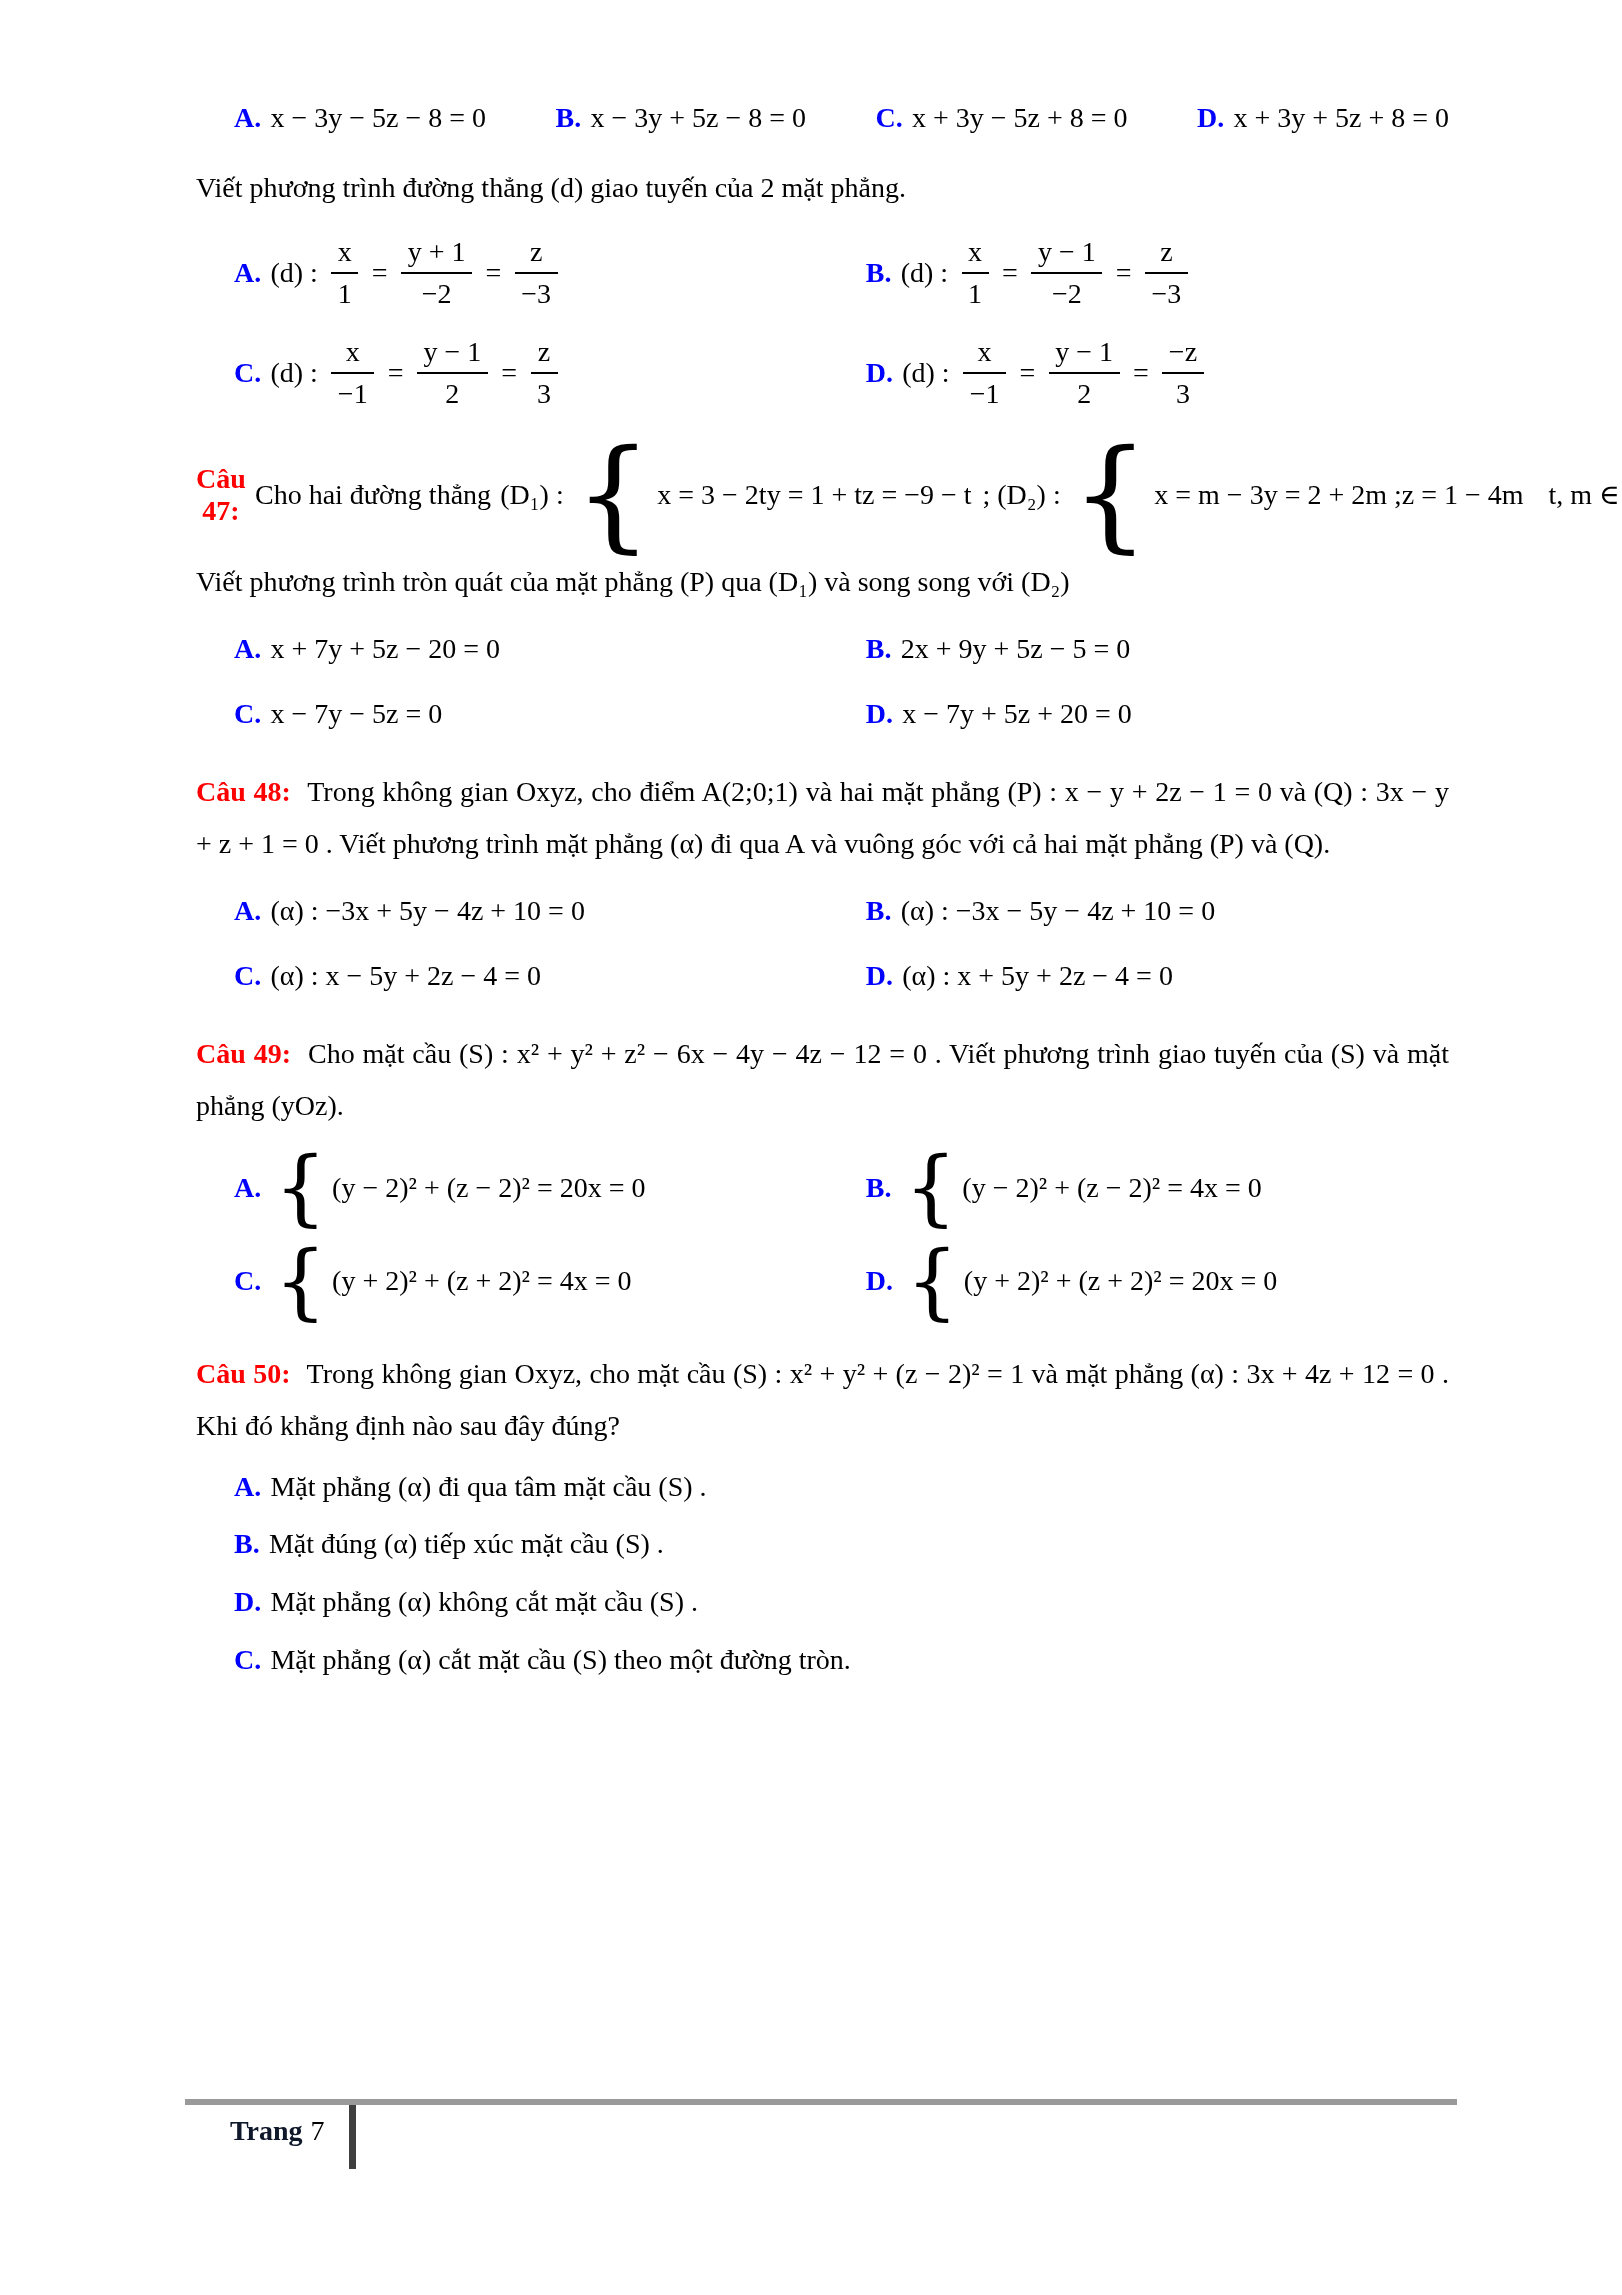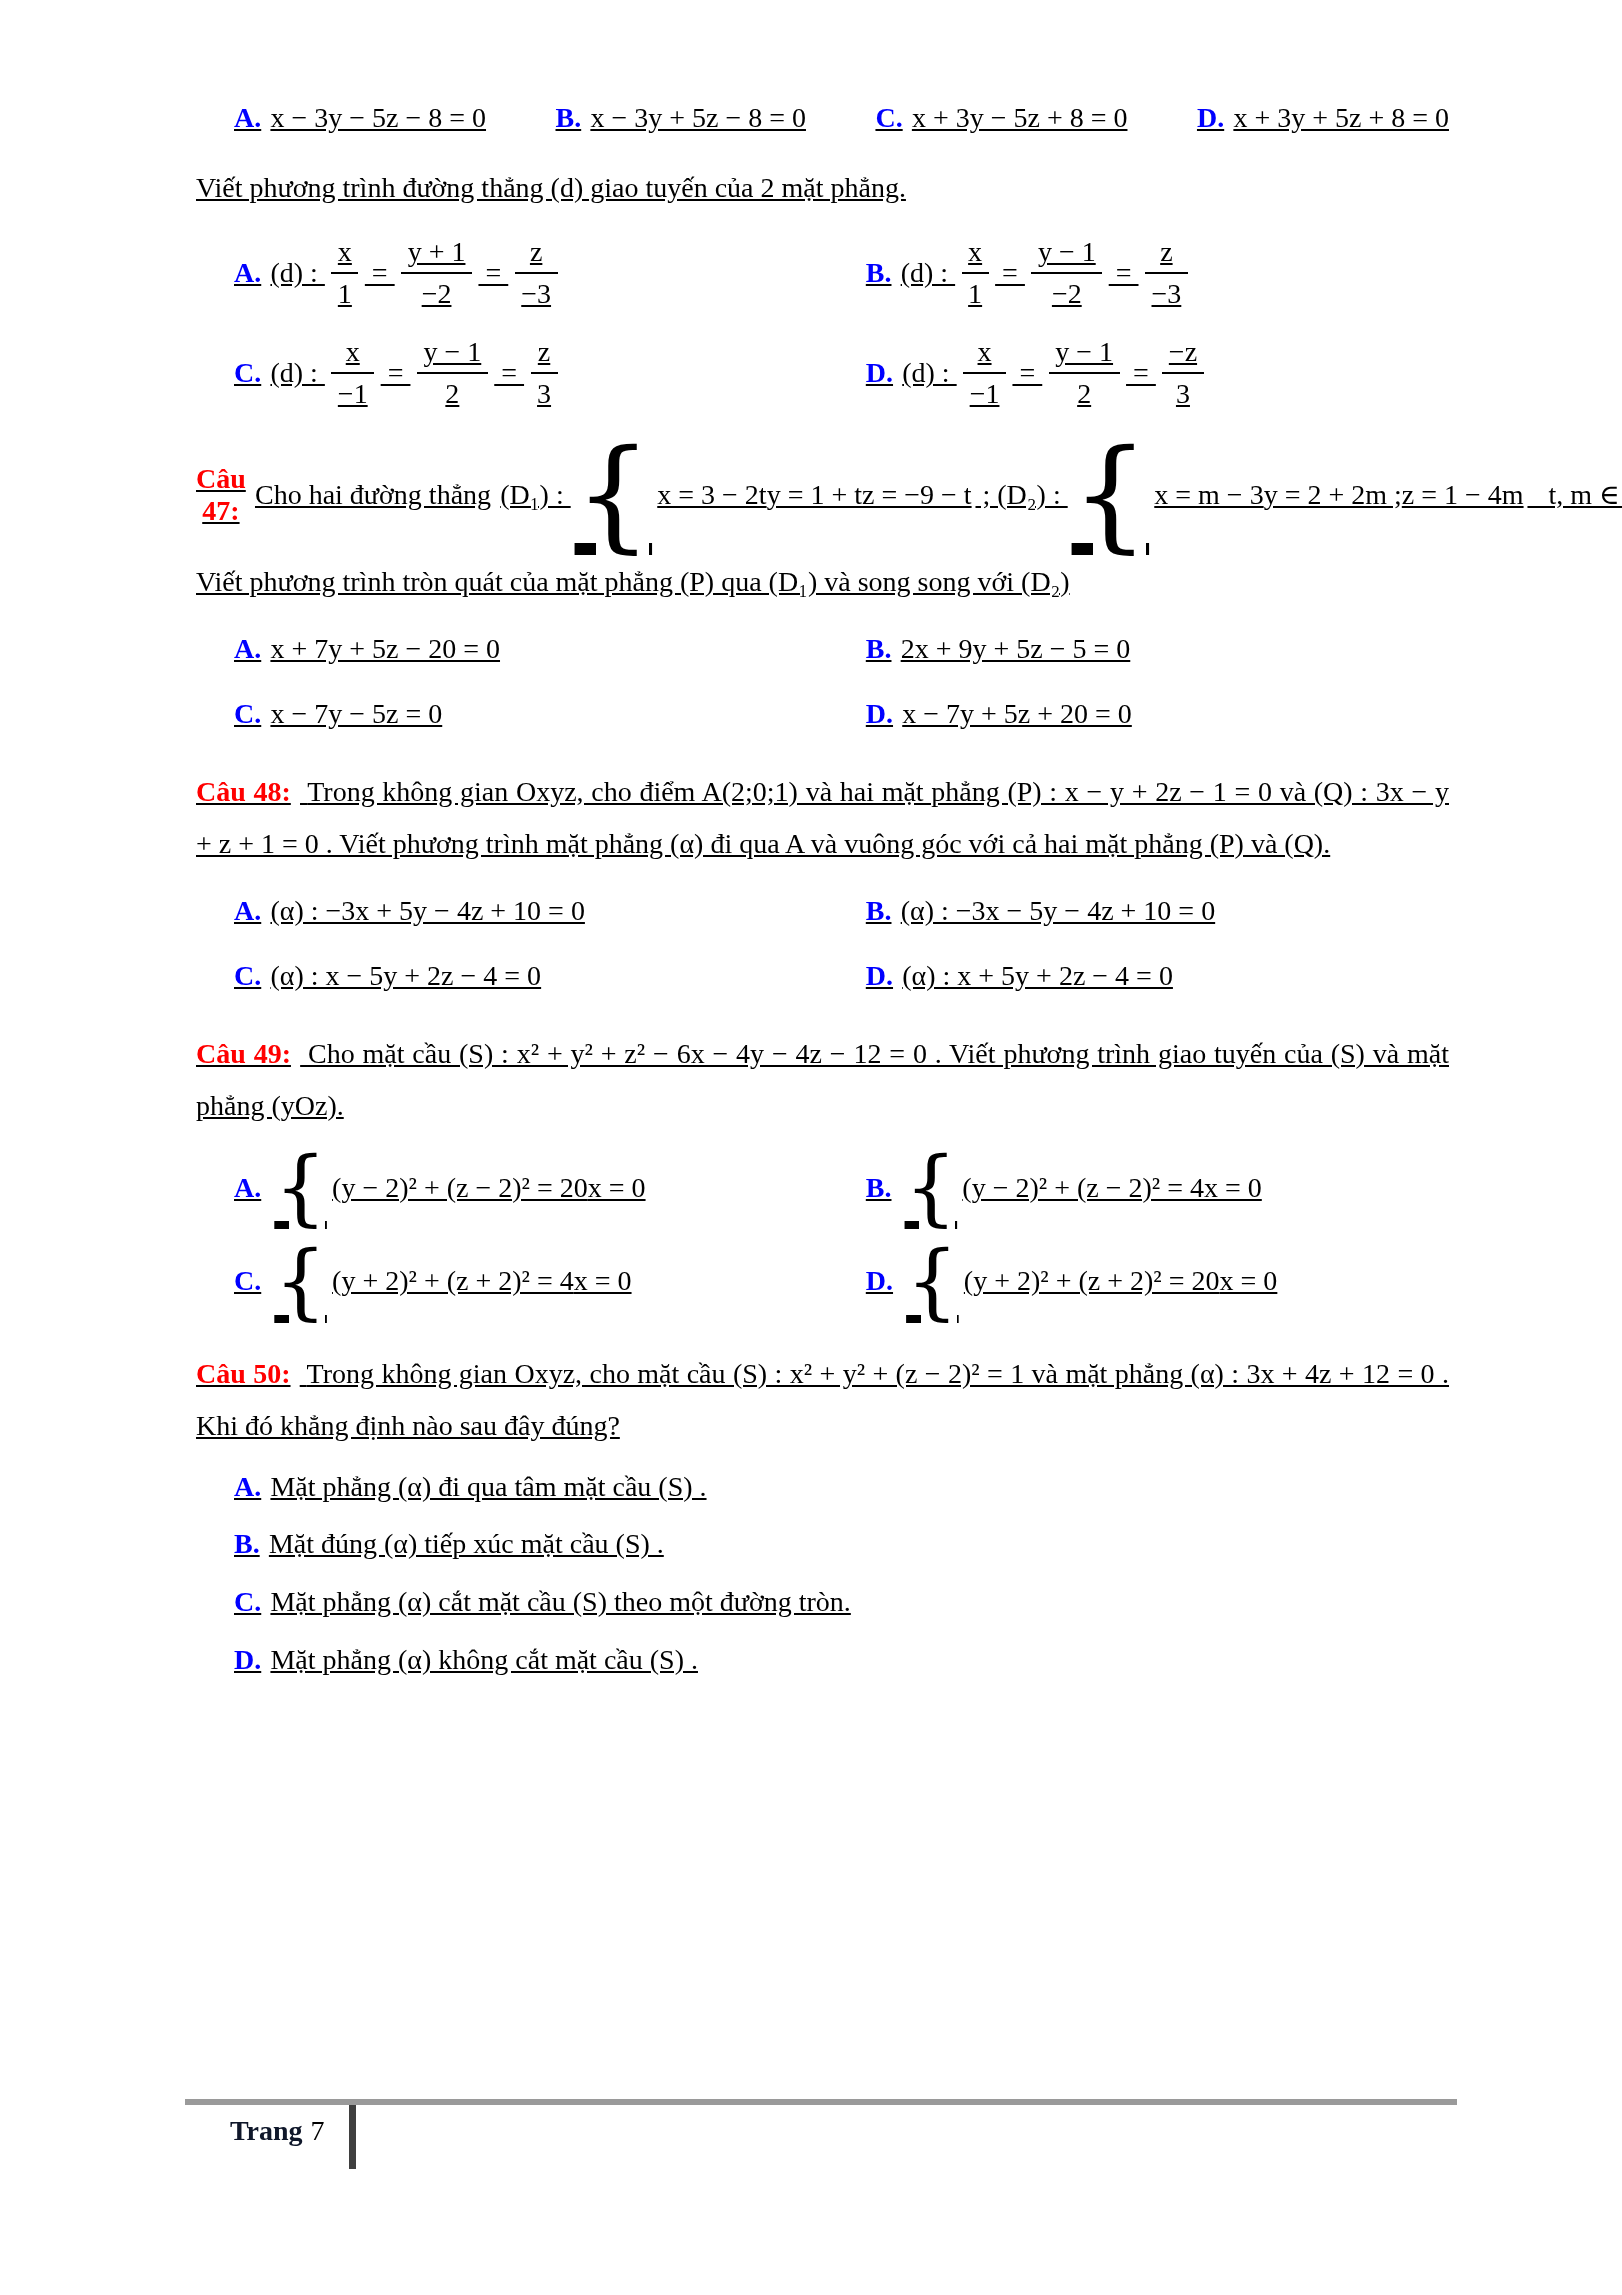--- a/index.html
+++ b/index.html
@@ -2,21 +2,21 @@
 <html style="font-size:10.5px"><head>
 <meta charset="utf-8">
 <style>
   * { margin:0; padding:0; box-sizing:border-box; }
   html,body { background:#ffffff; }
   body {
     width:1623px; height:2295px; position:relative; overflow:hidden;
     font-family:"Liberation Serif","DejaVu Serif",serif;
     font-size:28px; color:#000;
   }
-  .content { position:absolute; top:92px; left:196px; width:1253px;text-decoration:underline; }
+  .content { position:absolute; top:92px; left:196px; width:1253px; }
 
   .para { text-align:justify; line-height:1.85; margin-bottom:9.2px; }
   .qlabel { color:#ff0000; font-weight:700; margin-right:9.2px;text-align:center; }
   .letter { color:#0000ff; font-weight:700; margin-right:9.2px; white-space:pre; }
   .section { margin-bottom:19.6px; }
 
   
   .top-opts { display:flex; justify-content:space-between; padding-left:38px; line-height:1.85; margin-bottom:18.3px; }
   .top-opt { white-space:nowrap; }
 
@@ -285,22 +285,22 @@
   </div>
 
   <div class="section">
     <p class="para">
       <span class="qlabel">Câu 50:</span>
       <span>Trong không gian Oxyz, cho mặt cầu (S) : x² + y² + (z − 2)² = 1 và mặt phẳng (α) : 3x + 4z + 12 = 0 . Khi đó khẳng định nào sau đây đúng?</span>
     </p>
     <div class="opt-list">
       <div class="opt"><span class="letter">A.</span><span>Mặt phẳng (α) đi qua tâm mặt cầu (S) .</span></div>
       <div class="opt"><span class="letter">B.</span><span>Mặt đúng (α) tiếp xúc mặt cầu (S) .</span></div>
+      <div class="opt"><span class="letter">D.</span><span>Mặt phẳng (α) không cắt mặt cầu (S) .</span></div>
       <div class="opt"><span class="letter">C.</span><span>Mặt phẳng (α) cắt mặt cầu (S) theo một đường tròn.</span></div>
-      <div class="opt"><span class="letter">D.</span><span>Mặt phẳng (α) không cắt mặt cầu (S) .</span></div>
     </div>
   </div>
 
 </div>
 
 <div class="footer-rule"></div>
 <div class="footer-text"><span class="footer-label">Trang</span><span class="footer-num">7</span></div>
 <div class="footer-bar"></div>
 
 

